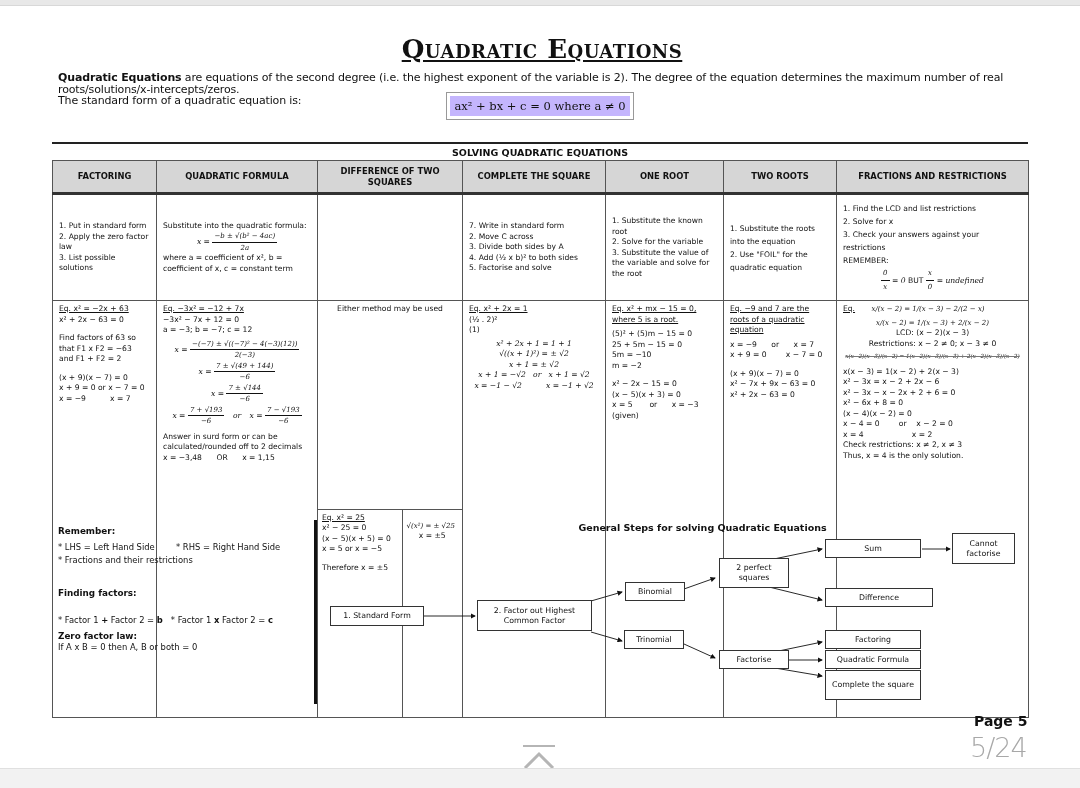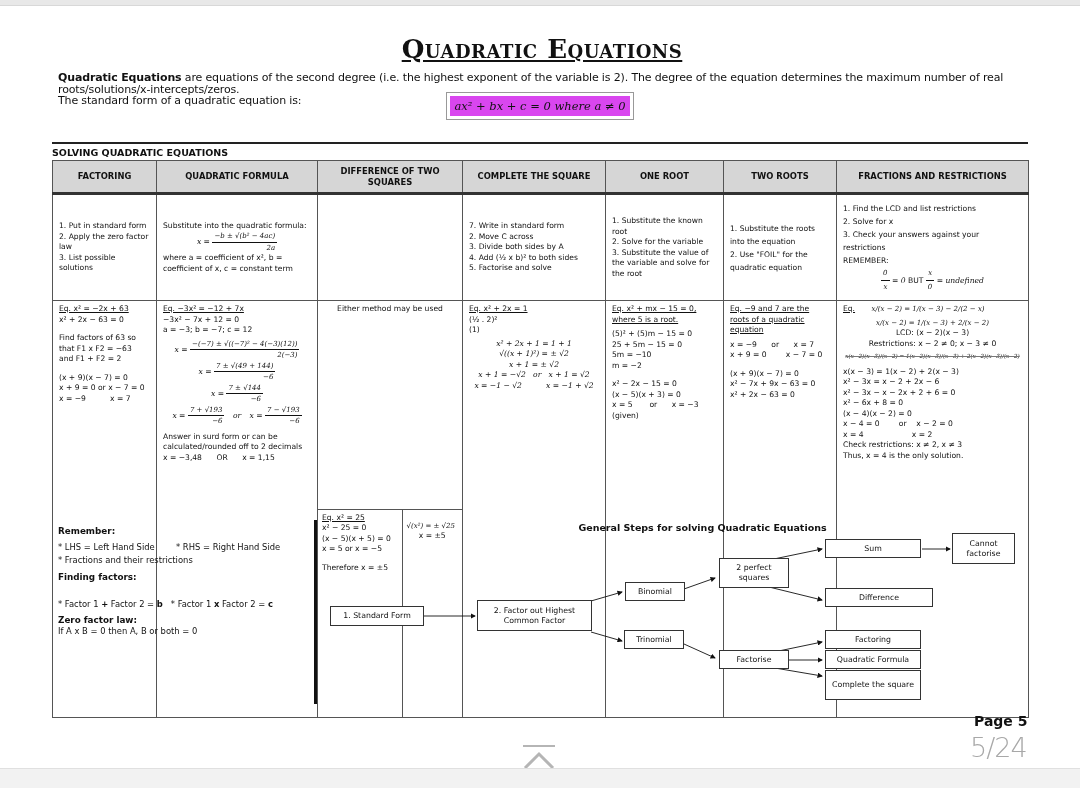--- a/index.html
+++ b/index.html
@@ -4,31 +4,31 @@
 <style>
   * { box-sizing: border-box; margin: 0; padding: 0; }
   html, body { width: 1080px; height: 788px; overflow: hidden; background: #ffffff; }
   body { font-family: "DejaVu Sans", sans-serif; color: #111; position: relative; }
   .topbar { position: absolute; left: 0; top: 0; width: 1080px; height: 6px; background: #e8e8e8; border-bottom: 1px solid #d8d8d8; }
   .page { position: absolute; left: 52px; top: 30px; width: 980px; }
   .title { text-align: center; font-family: "DejaVu Serif", serif; font-size: 26px; font-weight: bold; text-decoration: underline; letter-spacing: 0.5px; font-variant: small-caps; margin-top: 4px; }
   .intro { font-size: 11px; line-height: 11.5px; margin-top: 8px; padding-left: 6px; letter-spacing: -0.15px; }
   .intro b { font-weight: bold; }
   .stdform-wrap { position: absolute; left: 394px; top: 62px; width: 188px; height: 28px; border: 1px solid #999; background: #fff; padding: 3px; }
-  .stdform { width: 100%; height: 100%; background: #d946ef; font-family: "DejaVu Serif", serif; font-style: italic; font-size: 11.5px; text-align: center; line-height: 20px; }
-  .solving { position: absolute; left: 0; top: 112px; width: 976px; border-top: 2px solid #222; text-align: left; font-weight: bold; font-size: 9.5px; padding-top: 3px; }
+  .stdform { width: 100%; height: 100%; background: #c4b5fd; font-family: "DejaVu Serif", serif; font-size: 11.5px; text-align: center; line-height: 20px; }
+  .solving { position: absolute; left: 0; top: 112px; width: 976px; border-top: 2px solid #222; text-align: center; font-weight: bold; font-size: 9.5px; padding-top: 3px; }
   table.main { position: absolute; left: 0; top: 130px; width: 976px; border-collapse: collapse; table-layout: fixed; font-size: 7.6px; line-height: 10.5px; }
   table.main td, table.main th { border: 1.5px solid #555; vertical-align: middle; padding: 3px 6px; }
   table.main th { background: #d6d6d6; font-weight: bold; font-size: 8.4px; height: 33px; text-align: center; border-bottom: 3px solid #333; line-height: 11px; }
   table.main tr.steps td { height: 107px; }
   table.main tr.examples td { vertical-align: top; height: 208px; }
   .u { text-decoration: underline; }
   .math { font-family: "DejaVu Serif", serif; font-style: italic; }
   .center { text-align: center; }
-  .frac { display: inline-block; vertical-align: middle; text-align: right; font-family: "DejaVu Serif", serif; font-style: italic; font-size: 7px; }
+  .frac { display: inline-block; vertical-align: middle; text-align: center; font-family: "DejaVu Serif", serif; font-style: italic; font-size: 7px; }
   .frac .num { display: block; border-bottom: 0.8px solid #111; padding: 0 2px; }
   .frac .den { display: block; padding: 0 2px; }
   .gap { height: 8px; }
   .dots-cell { padding: 0 !important; }
   .inner { width: 100%; border-collapse: collapse; font-size: 7.6px; line-height: 10.5px; }
   .inner td { border: 1px solid #555 !important; padding: 3px 4px !important; }
   .remember { position: absolute; left: 0; top: 490px; width: 262px; height: 182px; font-size: 8.4px; line-height: 11px; padding: 6px 6px; }
   .remember h4 { font-size: 8.8px; font-weight: bold; margin-bottom: 5px; }
   .remember p { margin-bottom: 2px; }
   .example-box { border: 2px dotted #333; padding: 3px 4px; margin-top: 5px; width: 246px; }
@@ -241,21 +241,21 @@
         <div>Thus, x = 4 is the only solution.</div>
       </td>
     </tr>
   </tbody>
     </table>
 
   <div class="remember">
     <h4>Remember:</h4>
     <p style="white-space:pre">* LHS = Left Hand Side        * RHS = Right Hand Side</p>
     <p>* Fractions and their restrictions</p>
-    <h4 style="margin-top:6px">Finding factors:</h4>
+    <h4 style="margin-top:22px">Finding factors:</h4>
     <p style="white-space:pre">
 <span>* Factor 1 </span><b>+</b><span> Factor 2 = </span><b>b</b><span>   * Factor 1 </span><b>x</b><span> Factor 2 = </span><b>c</b></p>
     <h4 style="margin-top:5px;margin-bottom:0">Zero factor law:</h4>
     <p>If A x B = 0 then A, B or both = 0</p>
   </div>
 
   <div class="vline"></div>
 
   <div class="flow">
     <div class="flow-title">General Steps for solving Quadratic Equations</div>

